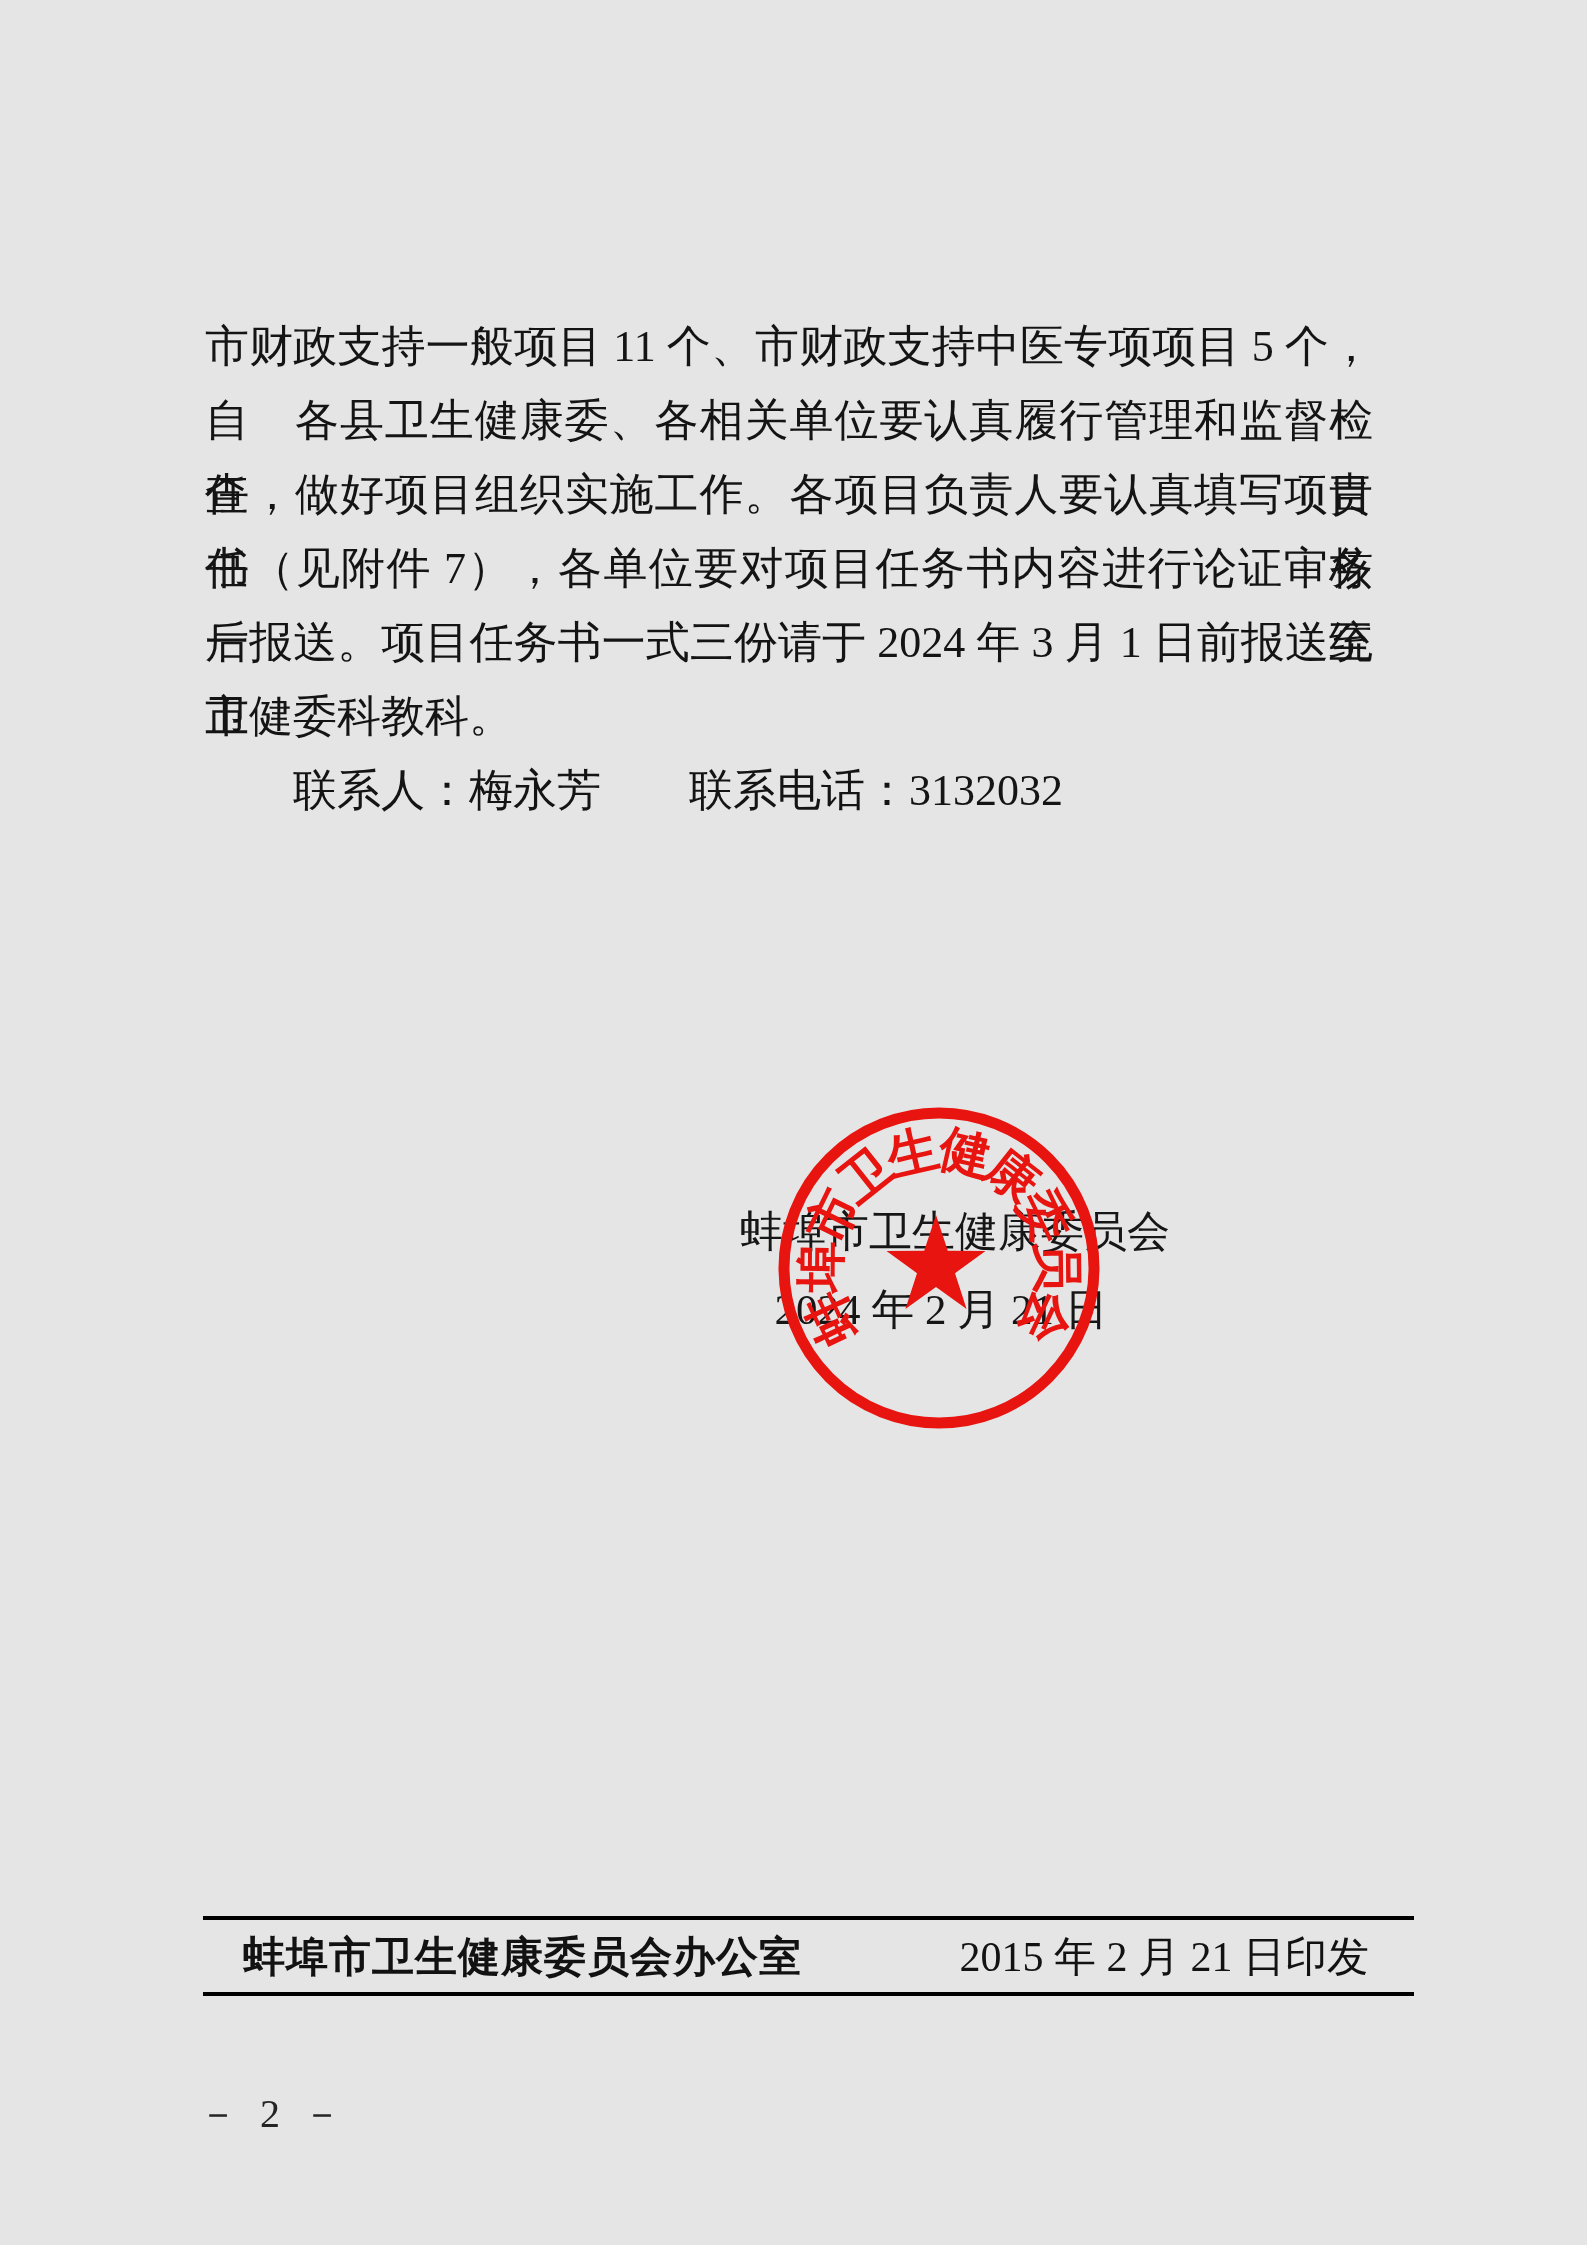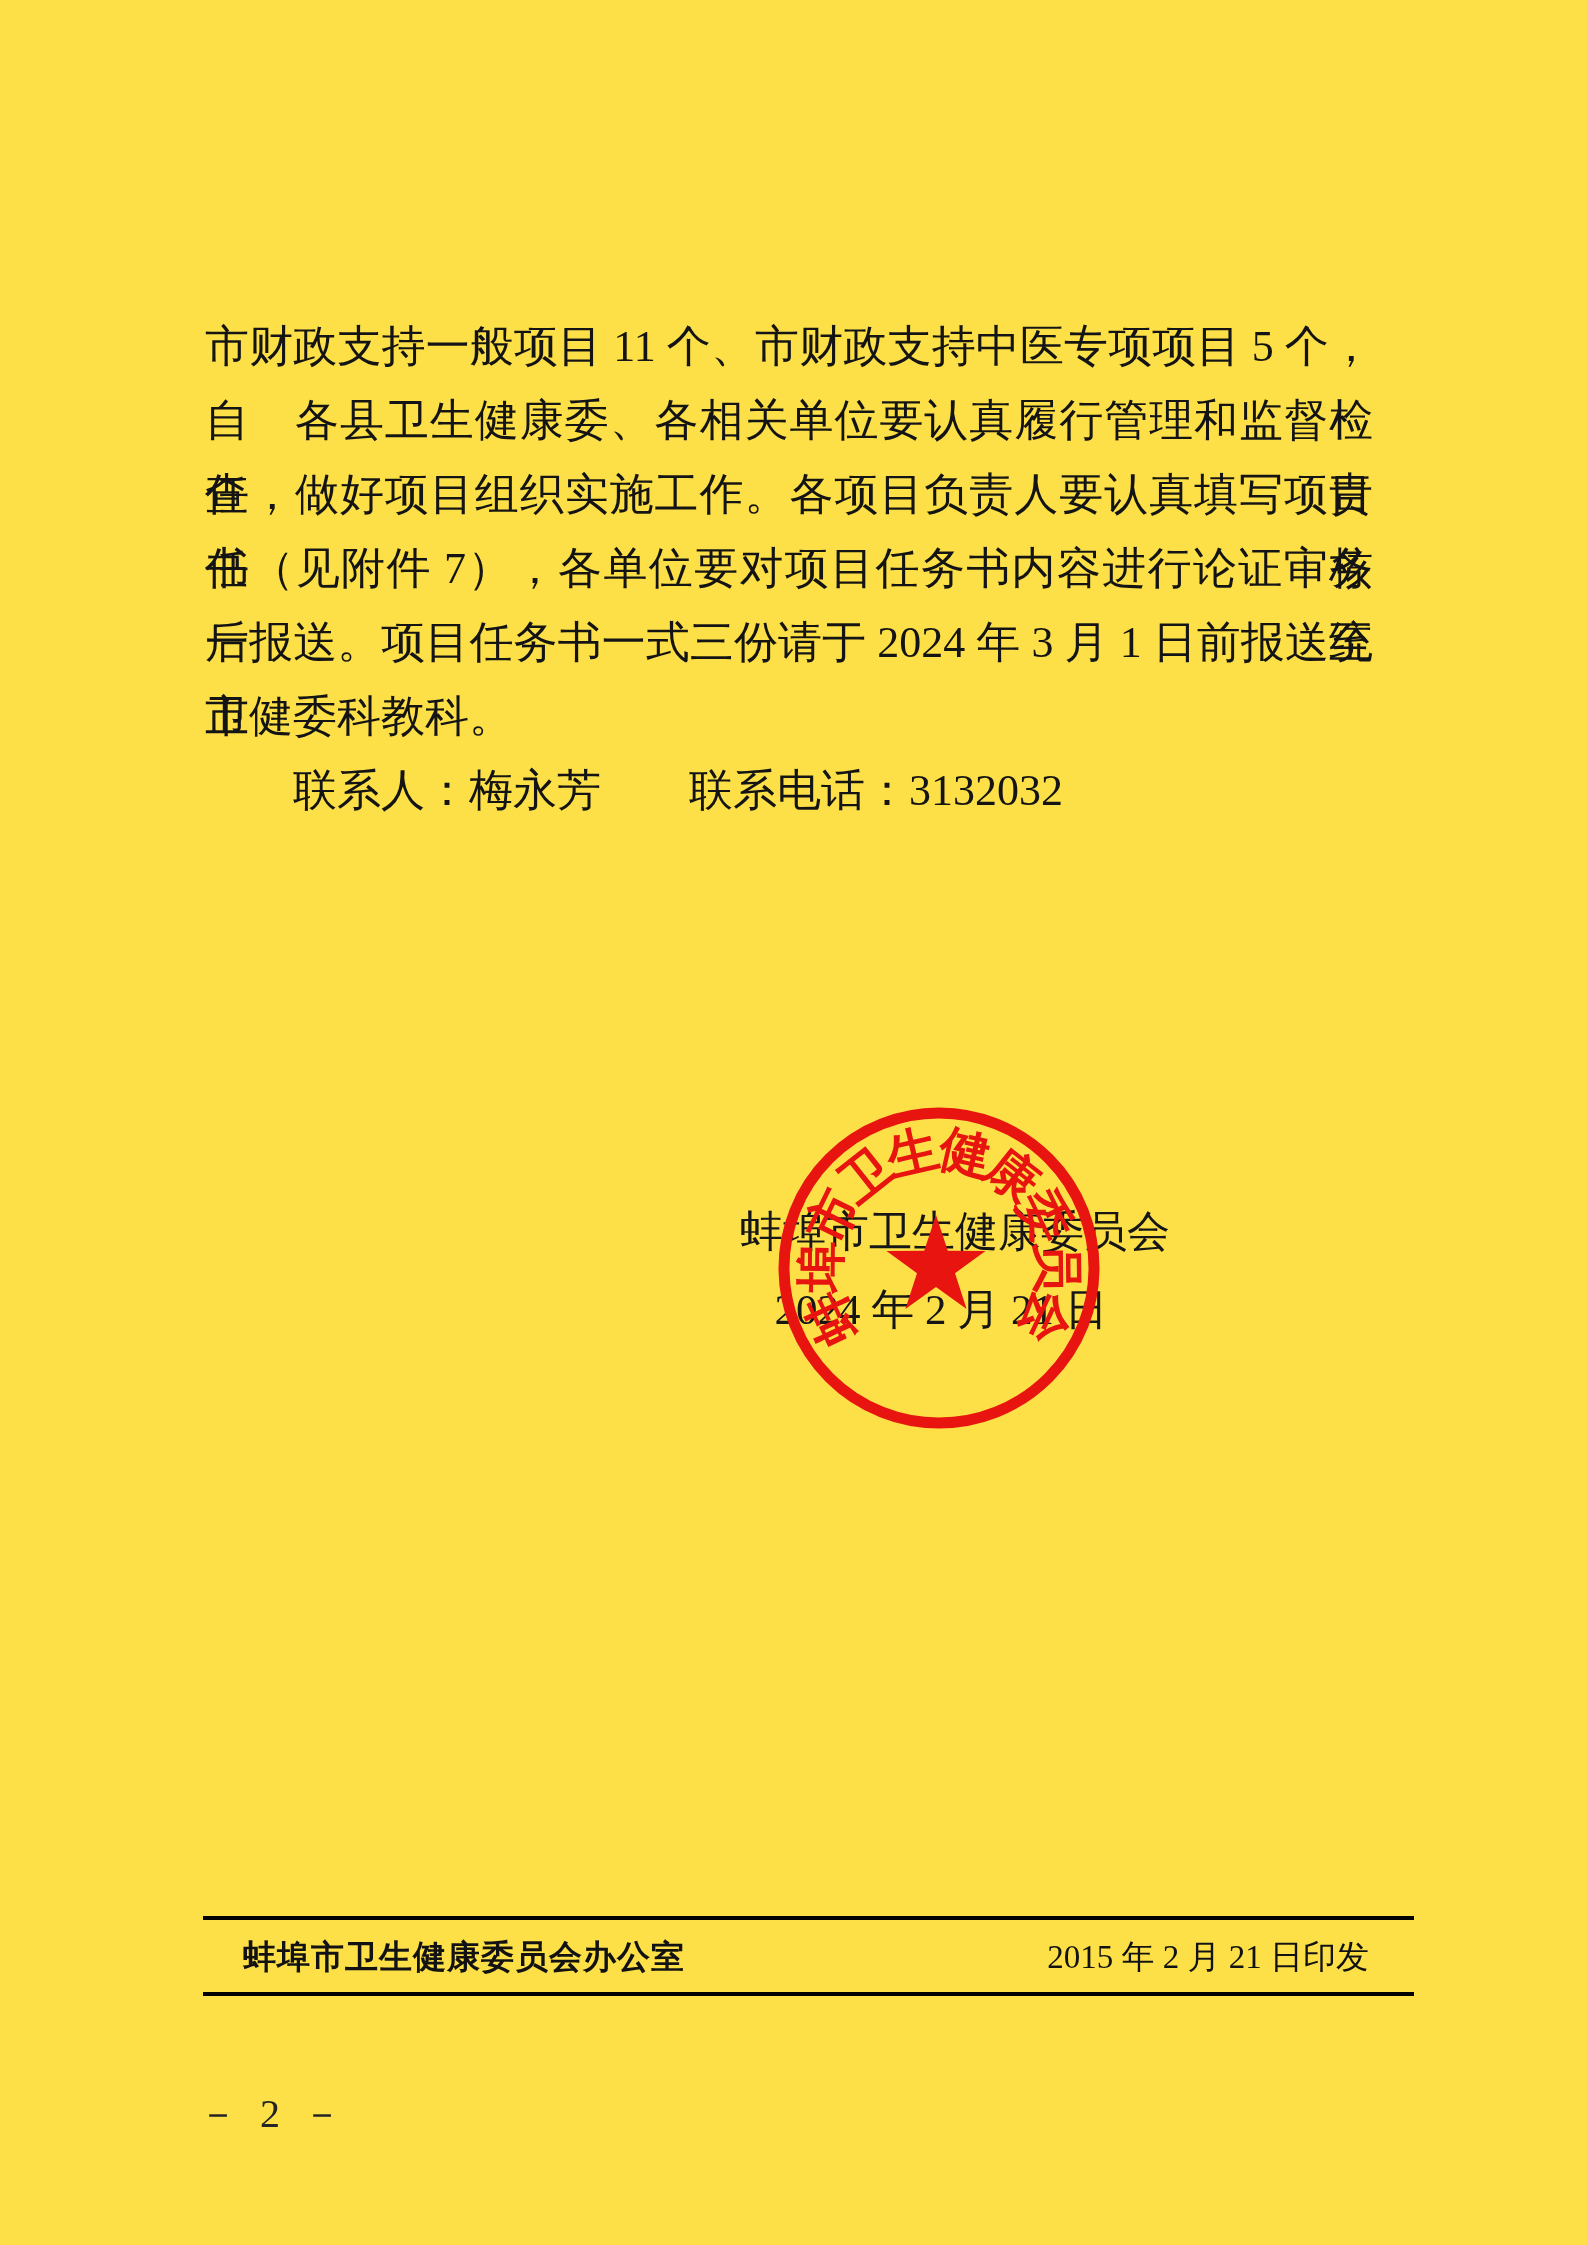--- a/index.html
+++ b/index.html
@@ -1,19 +1,19 @@
 <!DOCTYPE html>
 <html style="--seal-color: #e81410;"><head>
 <meta charset="utf-8">
 <style>
   html,body{margin:0;padding:0;background:#888;}
   .page{
     position:relative;
     width:1587px;height:2245px;
-    background:#fde047;
+    background:#e5e5e5;
     overflow:hidden;
     font-family:"Liberation Serif","DejaVu Serif",serif;
     color:#111;
   }
   
   .body-text{
     position:absolute;
     left:205px;top:310px;width:1168px;
   }
   .line{
@@ -55,21 +55,21 @@
   }
   
   .rule{
     position:absolute;left:203px;width:1211px;height:4px;background:#000;
   }
   .rule.top{top:1916px;}
   .rule.bottom{top:1992px;}
   .footer-row{
     position:absolute;left:203px;top:1928px;width:1211px;height:58px;
     display:flex;justify-content:space-between;align-items:center;
-    font-size:33px;color:#121212;font-family:Liberation Serif, serif;
+    font-size:42px;color:#121212;font-family:Liberation Serif, serif;
   }
   .footer-issuer{padding-left:40px;letter-spacing:1px;font-weight:600;white-space:pre;}
   .footer-printdate{padding-right:45px;white-space:pre;}
   .page-number{
     position:absolute;left:198px;top:2086px;
     font-size:40px;color:#242424;letter-spacing:6px;white-space:pre;
   }
 </style>
 </head>
 <body>

